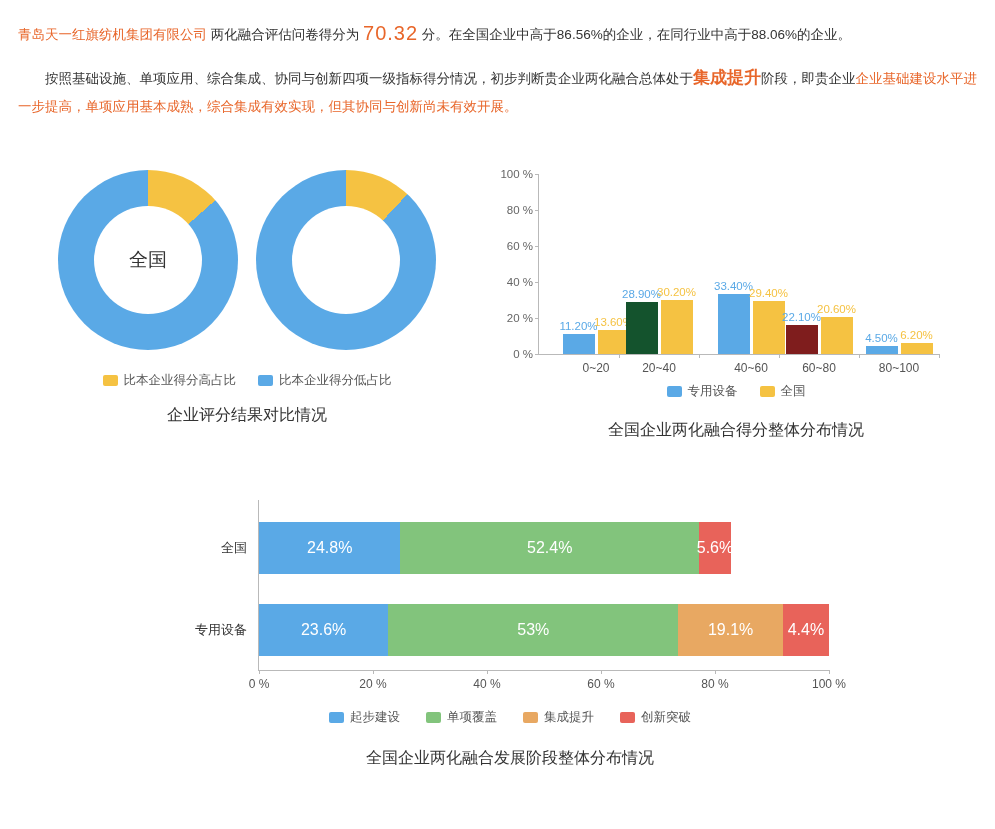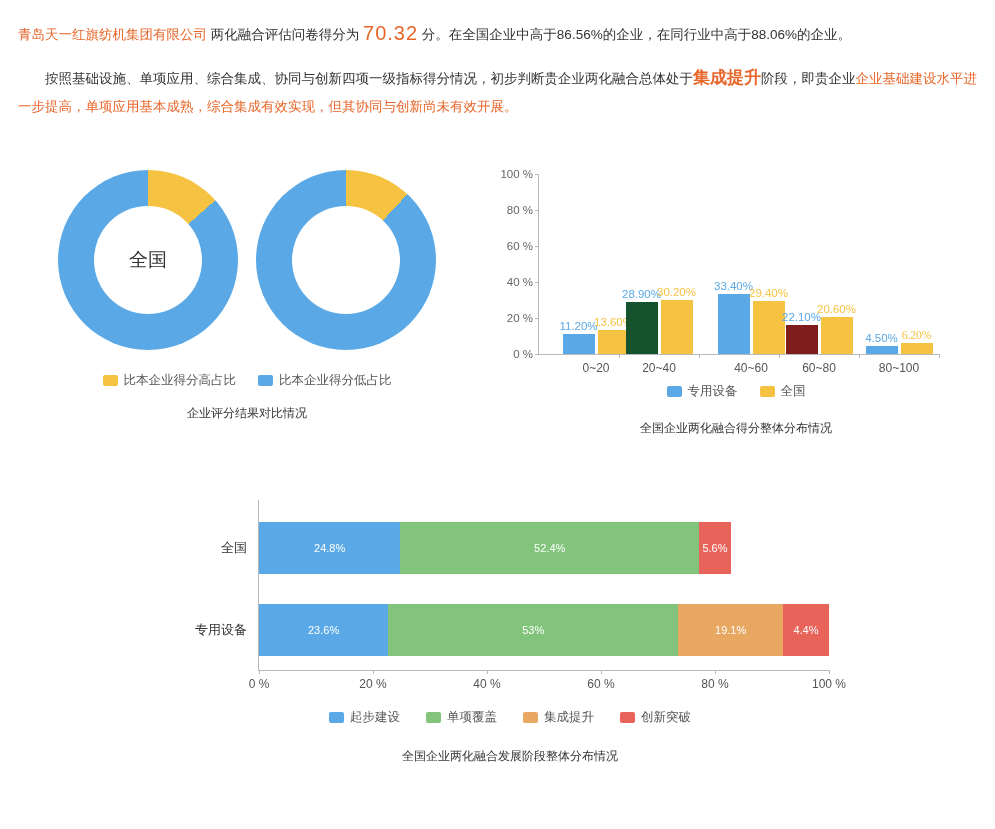--- a/index.html
+++ b/index.html
@@ -36,21 +36,21 @@
   .hl-stage {
     color: #e8662a;
     font-size: 17px;
     font-weight: bold;
   }
   .hl-orange { color: #e8662a; }
 
   
   .chart-caption {
     text-align: center;
-    font-size: 12px;
+    font-size: 16px;
     color: #333;
   }
 
   
   #donut-panel {
     position: absolute;
     left: 12px;
     top: 160px;
     width: 470px;
     height: 300px;
@@ -183,21 +183,21 @@
     left: 0;
     height: 52px;
     display: flex;
   }
   .sb-row .seg {
     height: 100%;
     display: flex;
     align-items: center;
     justify-content: center;
     color: #ffffff;
-    font-size: 11px;
+    font-size: 16px;
     box-sizing: border-box;
   }
   .sb-label {
     position: absolute;
     right: 100%;
     margin-right: 12px;
     top: 50%;
     transform: translateY(-50%);
     font-size: 13px;
     color: #333;
@@ -309,21 +309,21 @@
           <span class="gb-val" style="color: rgb(245, 194, 66);">20.60%</span>
         </div>
         <div class="gb-xtick">60~80</div>
       </div>
       <div class="gb-sep" style="left: 320px;"></div>
       <div class="gb-group" style="left: 320px; width: 80px;">
         <div class="gb-bar" style="height: 8.1px; background: rgb(90, 169, 230);">
           <span class="gb-val" style="color: rgb(90, 169, 230);">4.50%</span>
         </div>
         <div class="gb-bar" style="height: 11.16px; background: rgb(245, 194, 66);">
-          <span class="gb-val" style="color: rgb(245, 194, 66); font-family: Liberation Serif, serif;">6.20%</span>
+          <span class="gb-val" style="color: rgb(245, 194, 66);">6.20%</span>
         </div>
         <div class="gb-xtick">80~100</div>
       </div>
       <div class="gb-sep" style="left: 400px;"></div>
     </div>
   <div class="legend" style="margin-top:28px">
     <div class="item">
       <span class="swatch" style="background:#5aa9e6"></span>
       <span>专用设备</span>
     </div>

